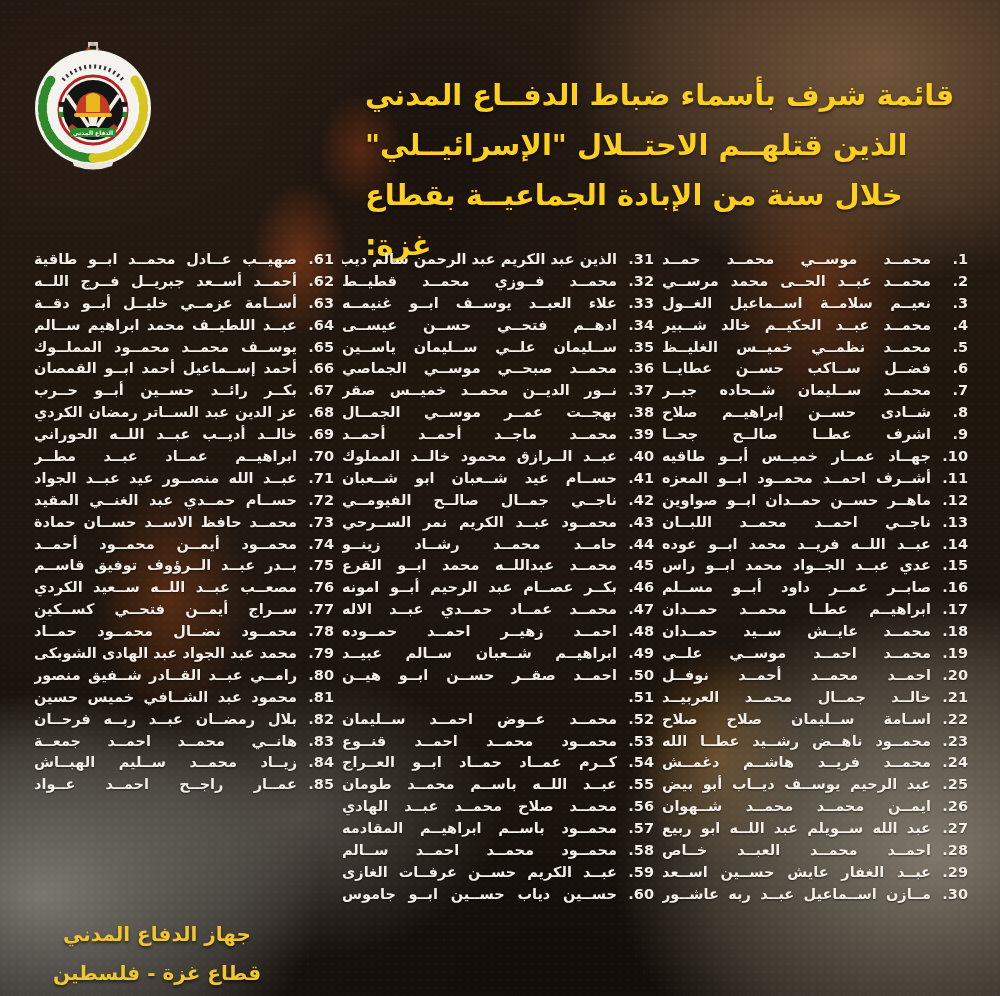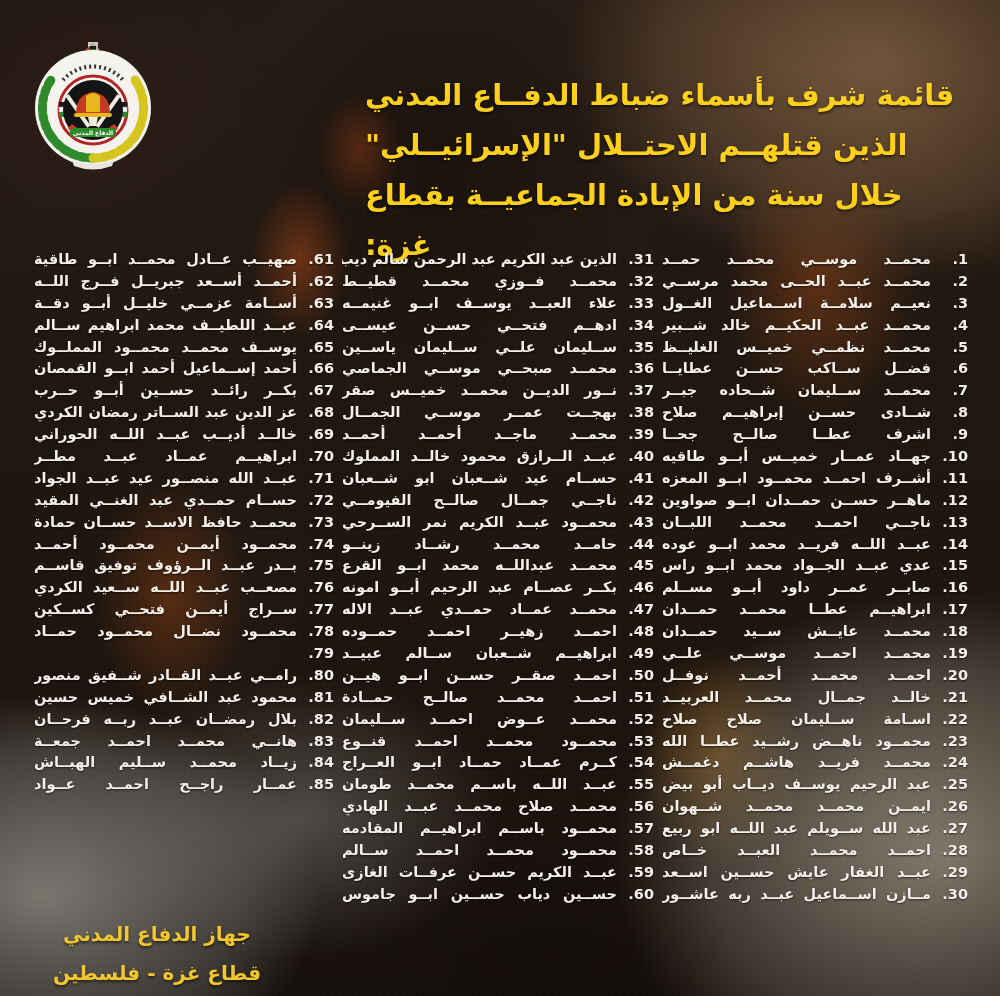--- a/index.html
+++ b/index.html
@@ -337,21 +337,20 @@
         <div class="row">
           <span class="num">49.</span>
           <span class="nm">ابراهيــم شــعبان ســالم عبيــد</span>
         </div>
         <div class="row">
           <span class="num">50.</span>
           <span class="nm">احمــد صقــر حســن ابــو هيــن</span>
         </div>
         <div class="row">
           <span class="num">51.</span>
-          <span class="nm">احمــد محمــد صالــح حمــادة</span>
         </div>
         <div class="row">
           <span class="num">52.</span>
           <span class="nm">محمــد عــوض احمــد ســليمان</span>
         </div>
         <div class="row">
           <span class="num">53.</span>
           <span class="nm">محمــود محمــد احمــد قنــوع</span>
         </div>
         <div class="row">
@@ -451,20 +450,21 @@
         <div class="row">
           <span class="num">77.</span>
           <span class="nm">ســراج أيمــن فتحــي كســكين</span>
         </div>
         <div class="row">
           <span class="num">78.</span>
           <span class="nm">محمــود نضــال محمــود حمــاد</span>
         </div>
         <div class="row">
           <span class="num">79.</span>
+          <span class="nm">محمد عبد الجواد عبد الهادى الشوبكى</span>
         </div>
         <div class="row">
           <span class="num">80.</span>
           <span class="nm">رامــي عبــد القــادر شــفيق منصور</span>
         </div>
         <div class="row">
           <span class="num">81.</span>
           <span class="nm">محمود عبد الشــافي خميس حسين</span>
         </div>
         <div class="row">

